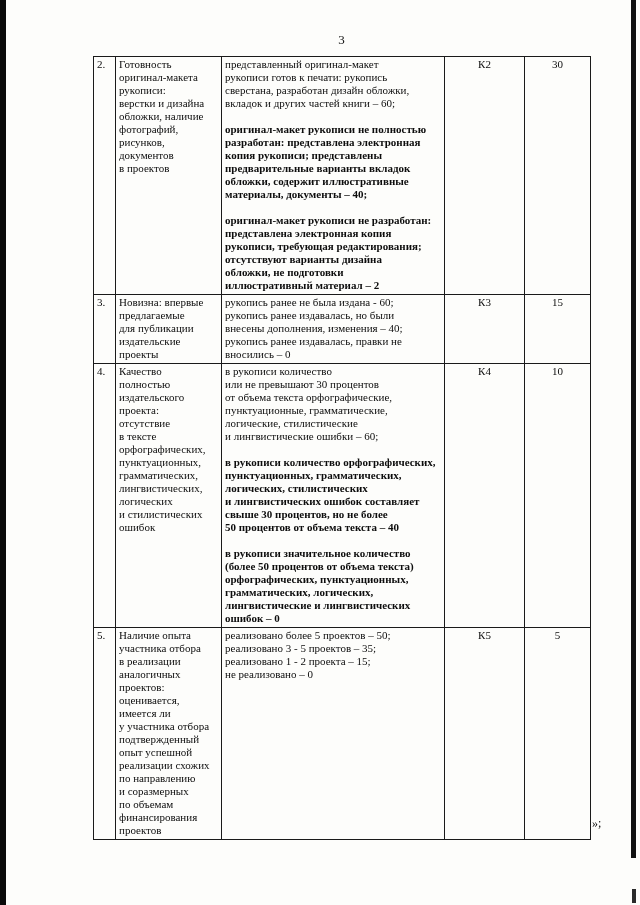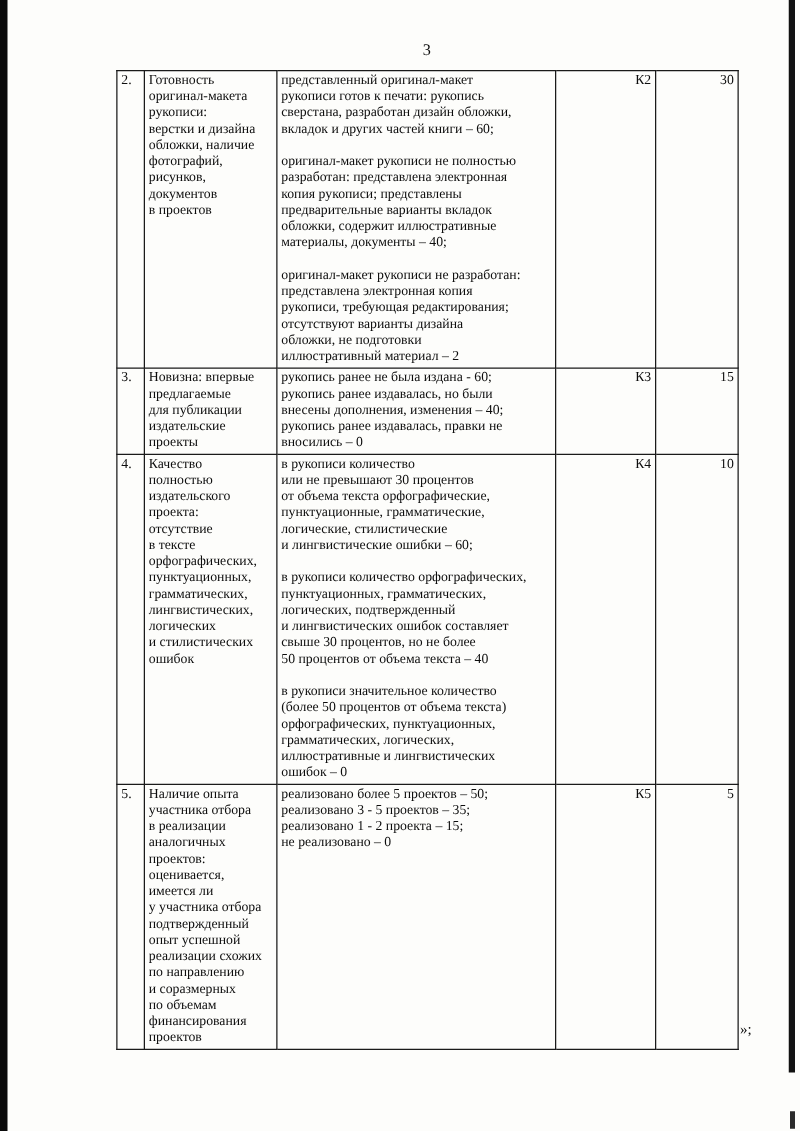--- a/index.html
+++ b/index.html
@@ -40,23 +40,23 @@
   }
   table.criteria td {
     border: 1px solid #1a1a1a;
     vertical-align: top;
     padding: 1px 3px 2px 3px;
     font-size: 11px;
     line-height: 13px;
     overflow: hidden;
   }
   td.num-cell { padding-left: 4px; }
-  td.code-cell, td.points-cell { text-align: right; }
+  td.code-cell, td.points-cell { text-align: center; }
   .line { white-space: nowrap; }
-  .para + .para { margin-top: 13px; }
+  .para + .para { margin-top: 13px; font-weight: bold; }
   .closing-mark {
     position: absolute; left: 592px; top: 816px;
     font-size: 12px;
   }
 </style>
 </head>
 <body>
 
 <div class="edge-left"></div>
 <div class="edge-right"></div>
@@ -156,31 +156,31 @@
             <div class="line">в рукописи количество</div>
             <div class="line">или не превышают 30 процентов</div>
             <div class="line">от объема текста орфографические,</div>
             <div class="line">пунктуационные, грамматические,</div>
             <div class="line">логические, стилистические</div>
             <div class="line">и лингвистические ошибки – 60;</div>
           </div>
           <div class="para">
             <div class="line">в рукописи количество орфографических,</div>
             <div class="line">пунктуационных, грамматических,</div>
-            <div class="line">логических, подтвержденный</div>
+            <div class="line">логических, стилистических</div>
             <div class="line">и лингвистических ошибок составляет</div>
             <div class="line">свыше 30 процентов, но не более</div>
             <div class="line">50 процентов от объема текста – 40</div>
           </div>
           <div class="para">
             <div class="line">в рукописи значительное количество</div>
             <div class="line">(более 50 процентов от объема текста)</div>
             <div class="line">орфографических, пунктуационных,</div>
             <div class="line">грамматических, логических,</div>
-            <div class="line">иллюстративные и лингвистических</div>
+            <div class="line">лингвистические и лингвистических</div>
             <div class="line">ошибок – 0</div>
           </div>
         </td>
         <td class="code-cell">К4</td>
         <td class="points-cell">10</td>
       </tr>
       <tr>
         <td class="num-cell">5.</td>
         <td>
           <div class="line">Наличие опыта</div>

